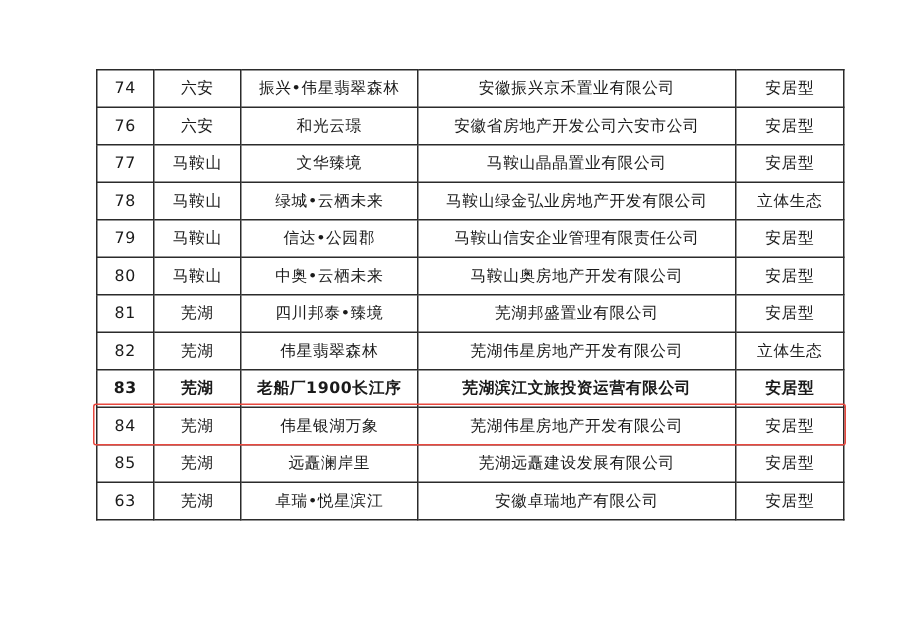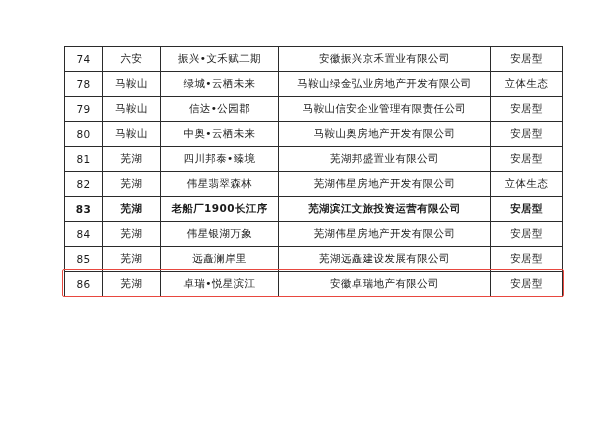--- a/index.html
+++ b/index.html
@@ -76,22 +76,36 @@
         <col class="c-idx">
         <col class="c-city">
         <col class="c-proj">
         <col class="c-comp">
         <col class="c-type">
       </colgroup>
       <tbody id="table-body">
           <tr>
             <td>74</td>
             <td>六安</td>
-            <td>振兴•文禾赋二期</td>
+            <td>振兴•伟星翡翠森林</td>
             <td>安徽振兴京禾置业有限公司</td>
+            <td>安居型</td>
+          </tr>
+          <tr>
+            <td>76</td>
+            <td>六安</td>
+            <td>和光云璟</td>
+            <td>安徽省房地产开发公司六安市公司</td>
+            <td>安居型</td>
+          </tr>
+          <tr>
+            <td>77</td>
+            <td>马鞍山</td>
+            <td>文华臻境</td>
+            <td>马鞍山晶晶置业有限公司</td>
             <td>安居型</td>
           </tr>
           <tr>
             <td>78</td>
             <td>马鞍山</td>
             <td>绿城•云栖未来</td>
             <td>马鞍山绿金弘业房地产开发有限公司</td>
             <td>立体生态</td>
           </tr>
           <tr>
@@ -137,21 +151,21 @@
             <td>安居型</td>
           </tr>
           <tr>
             <td>85</td>
             <td>芜湖</td>
             <td>远矗澜岸里</td>
             <td>芜湖远矗建设发展有限公司</td>
             <td>安居型</td>
           </tr>
           <tr>
-            <td>86</td>
+            <td>63</td>
             <td>芜湖</td>
             <td>卓瑞•悦星滨江</td>
             <td>安徽卓瑞地产有限公司</td>
             <td>安居型</td>
           </tr>
         </tbody>
     </table>
   </div>
   <div id="highlight-box" style="top: 269px; height: 28px; border-color: rgb(232, 72, 63);"></div>
 </div>

